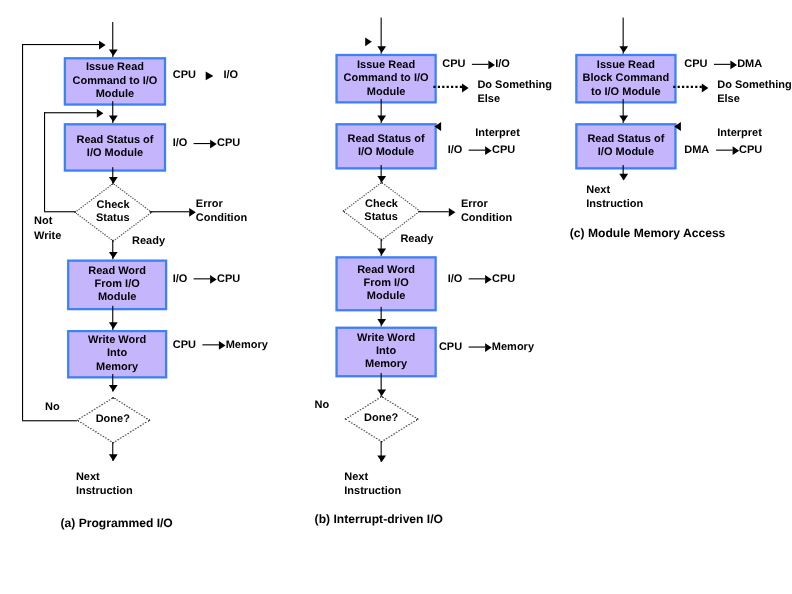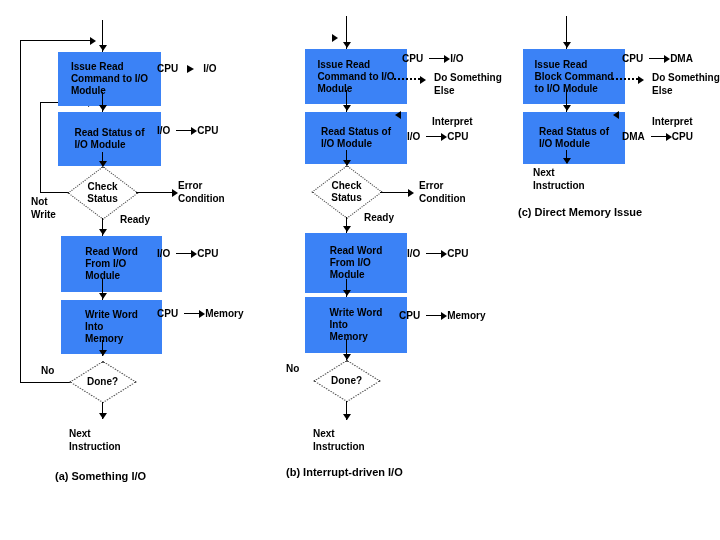--- a/index.html
+++ b/index.html
@@ -7,27 +7,27 @@
           font-family:"Liberation Sans",sans-serif;color:#000;}
   
   .v{position:absolute;width:1px;background:#000;}
   .h{position:absolute;height:1px;background:#000;}
   .dot{position:absolute;height:0;border-top:2px dotted #000;}
   
   .ad{position:absolute;width:0;height:0;border-left:4px solid transparent;border-right:4px solid transparent;border-top:6px solid #000;}
   .ar{position:absolute;width:0;height:0;border-top:4px solid transparent;border-bottom:4px solid transparent;border-left:6px solid #000;}
   .al{position:absolute;width:0;height:0;border-top:4px solid transparent;border-bottom:4px solid transparent;border-right:6px solid #000;}
   
-  .bx{position:absolute;border:7px solid #3b82f6;background:#3b82f6;display:flex;align-items:center;justify-content:center;
-      white-space:pre-line;font-size:10px;line-height:12px;font-weight:bold;}
+  .bx{position:absolute;border:2px solid #3b82f6;background:#c4b5fd;display:flex;align-items:center;justify-content:center;
+      text-align:center;white-space:pre-line;font-size:10px;line-height:12px;font-weight:bold;}
   
   .dia{position:absolute;display:flex;align-items:center;justify-content:center;text-align:center;
        white-space:pre-line;font-size:10px;line-height:12px;font-weight:bold;}
   .dsh{position:absolute;left:50%;top:50%;border:1.5px dotted #555;}
-  .dlabel{position:relative;z-index:1;}
+  .dlabel{position:relative;z-index:1;text-align:right;}
   
   .txt{position:absolute;font-size:10px;line-height:13px;font-weight:bold;white-space:pre-line;}
   .c{}
   .cap{font-size:11px;line-height:13px;}
   
   .pair{position:absolute;display:flex;align-items:center;gap:6px;font-size:10px;font-weight:bold;}
   .conn{position:relative;width:15px;height:1px;background:#000;}
   .conn::after{content:"";position:absolute;right:-6px;top:-3.5px;width:0;height:0;
                border-left:6px solid #000;border-top:4px solid transparent;border-bottom:4px solid transparent;}
   .tri{display:inline-block;width:0;height:0;border-left:7px solid #000;border-top:4px solid transparent;border-bottom:4px solid transparent;}
@@ -119,21 +119,21 @@
   <div class="dia" style="left:70px;top:362px;width:65px;height:40px">
     <i class="dsh" style="width:28px;height:28px;transform:translate(-50%,-50%) scaleX(1.6) rotate(45deg)"></i>
     <span class="dlabel">Done?</span>
   </div>
 
   <div class="v" style="left:102px;top:402px;height:17px"></div>
   <div class="ad" style="left:99px;top:413px"></div>
   <div class="txt c" style="left:69px;top:427px;width:67px">Next
 Instruction</div>
 
-  <div class="txt cap" style="left:55px;top:470px">(a) Something I/O</div>
+  <div class="txt cap" style="left:55px;top:470px">(a) Programmed I/O</div>
 
   <div class="v" style="left:346px;top:16px;height:33px"></div>
   <div class="ad" style="left:343px;top:42px"></div>
   <div class="ar" style="left:332px;top:34px"></div>
 
   <div class="bx" style="left:305px;top:49px;width:88px;height:41px">Issue Read
 Command to I/O
 Module</div>
   <div class="pair" style="left:402px;top:53px">
     <span>CPU</span>
@@ -240,15 +240,15 @@
     <span>DMA</span>
     <span class="conn"></span>
     <span>CPU</span>
   </div>
 
   <div class="v" style="left:566px;top:150px;height:13px"></div>
   <div class="ad" style="left:563px;top:158px"></div>
   <div class="txt c" style="left:533px;top:166px;width:67px">Next
 Instruction</div>
 
-  <div class="txt cap" style="left:518px;top:206px">(c) Direct Memory Issue</div>
+  <div class="txt cap" style="left:518px;top:206px">(c) Module Memory Access</div>
 
 </div>
 
 </body></html>

